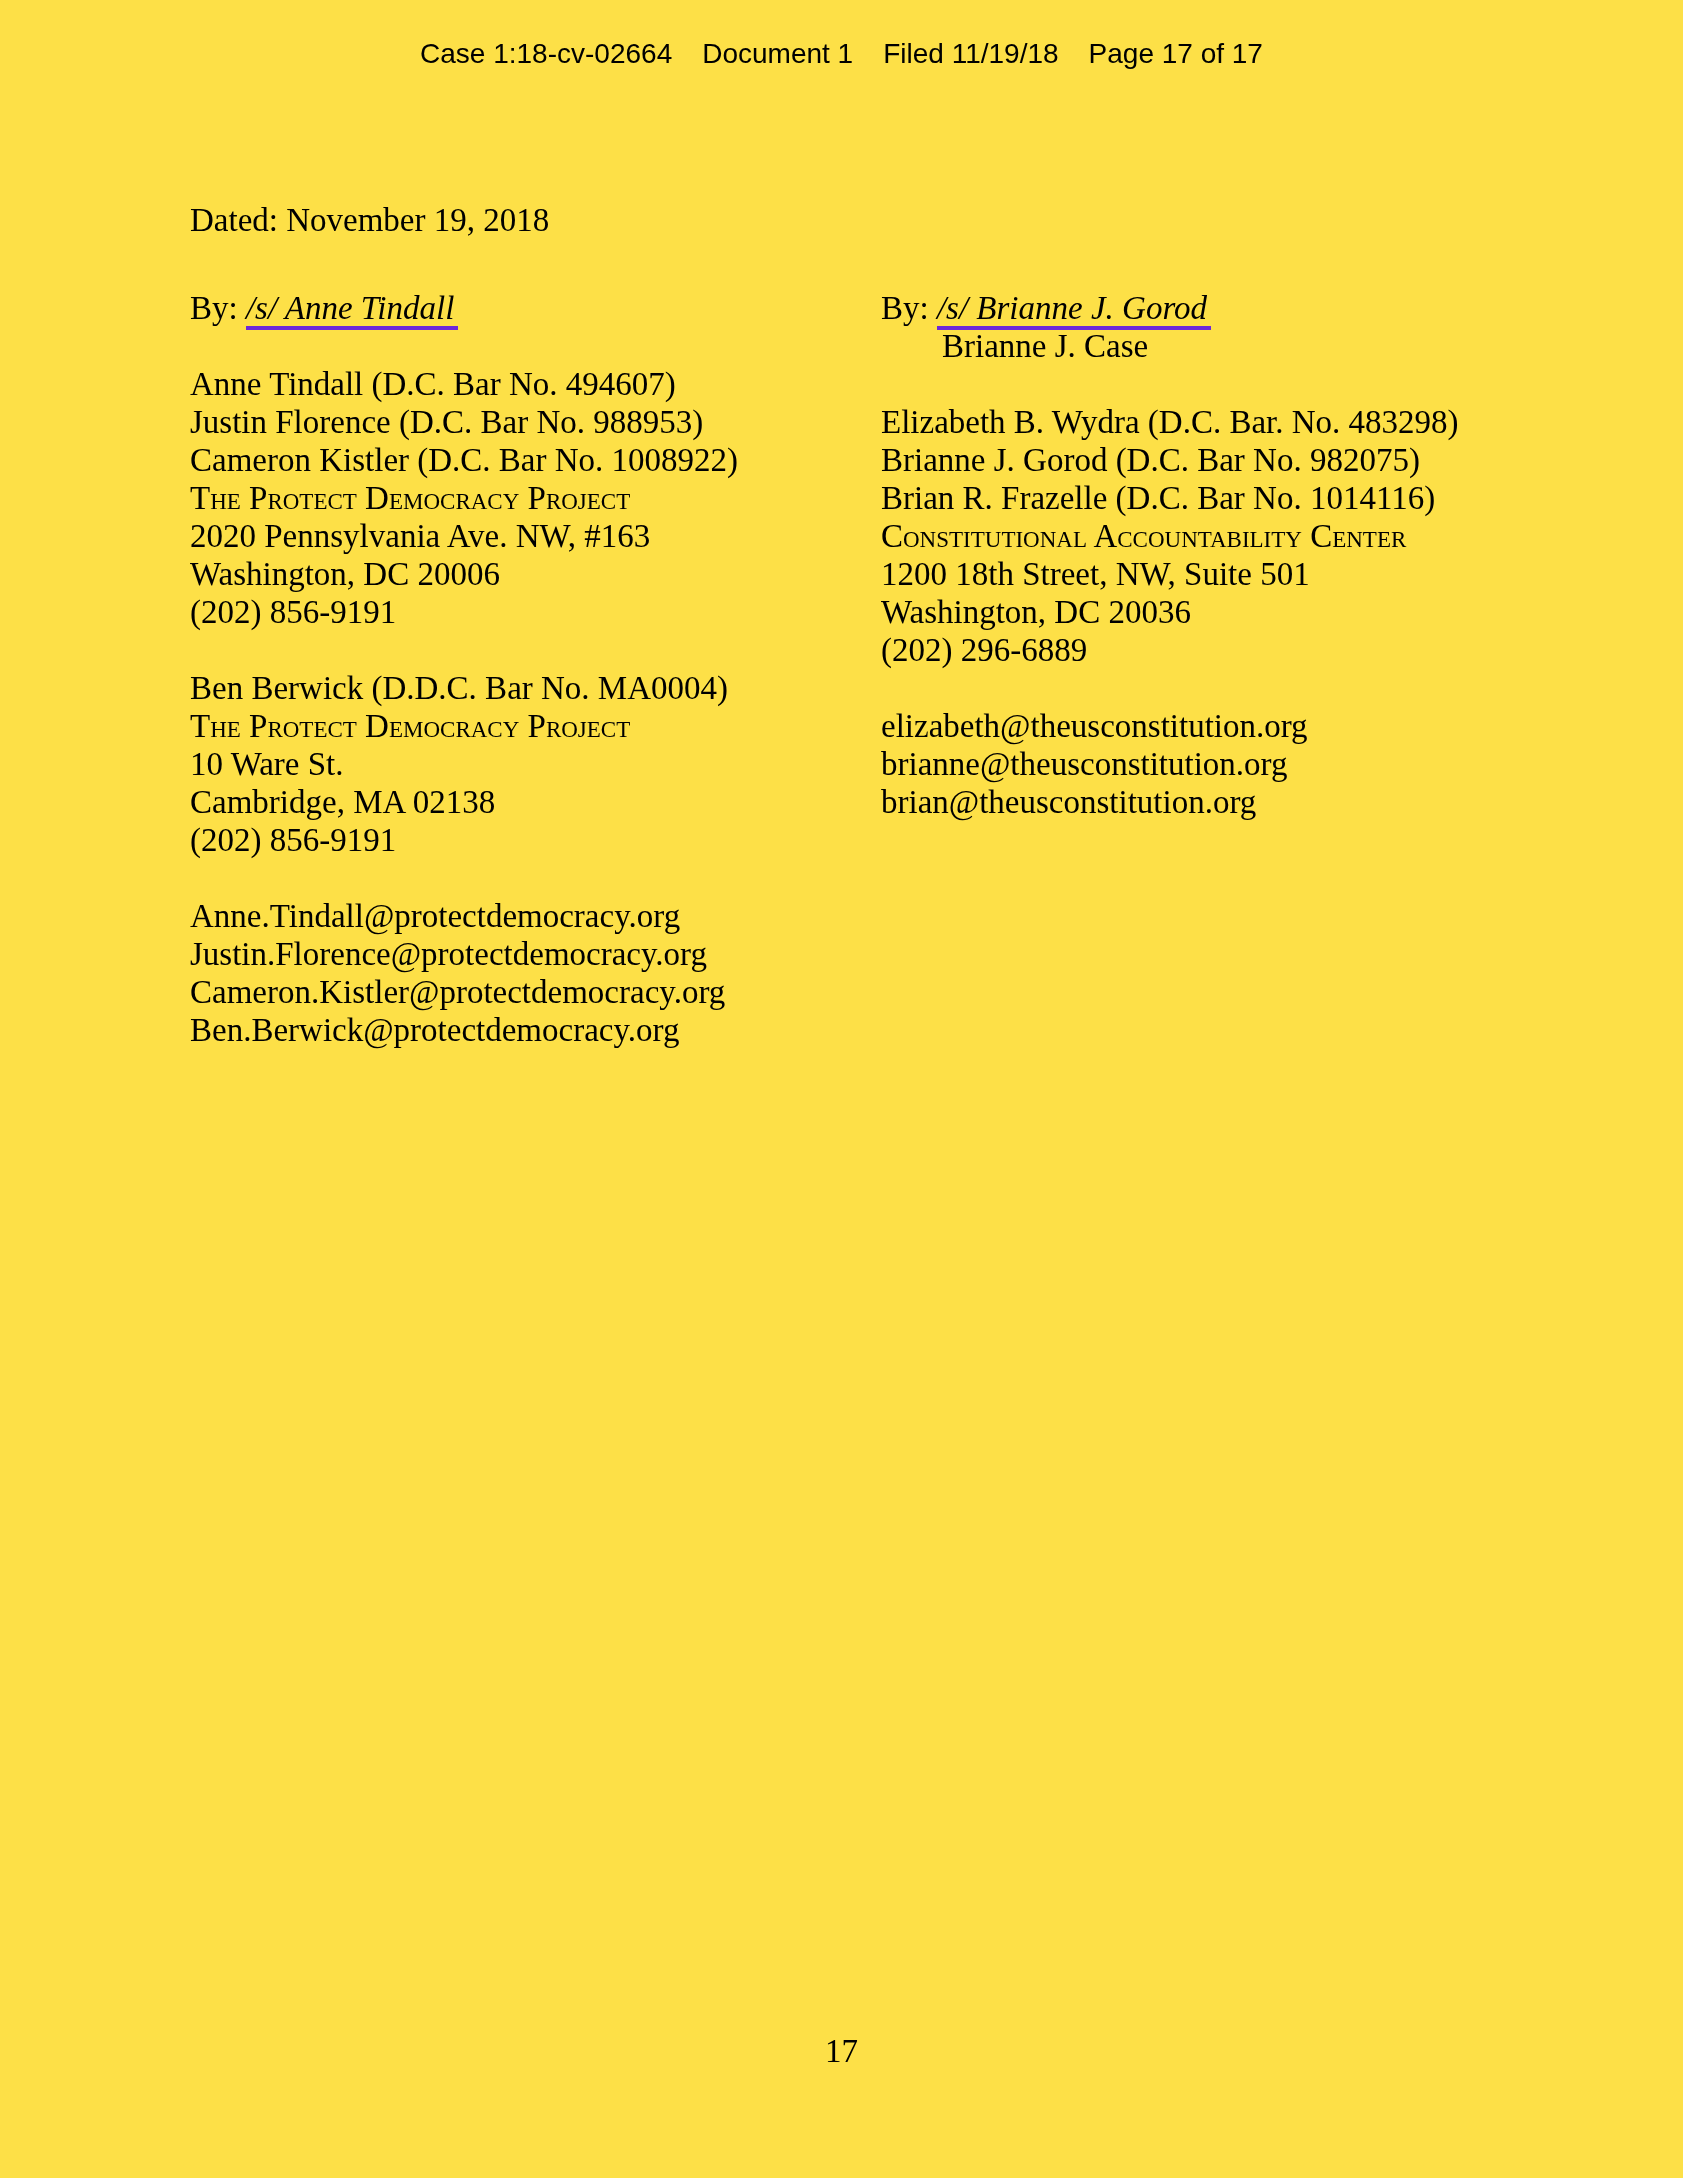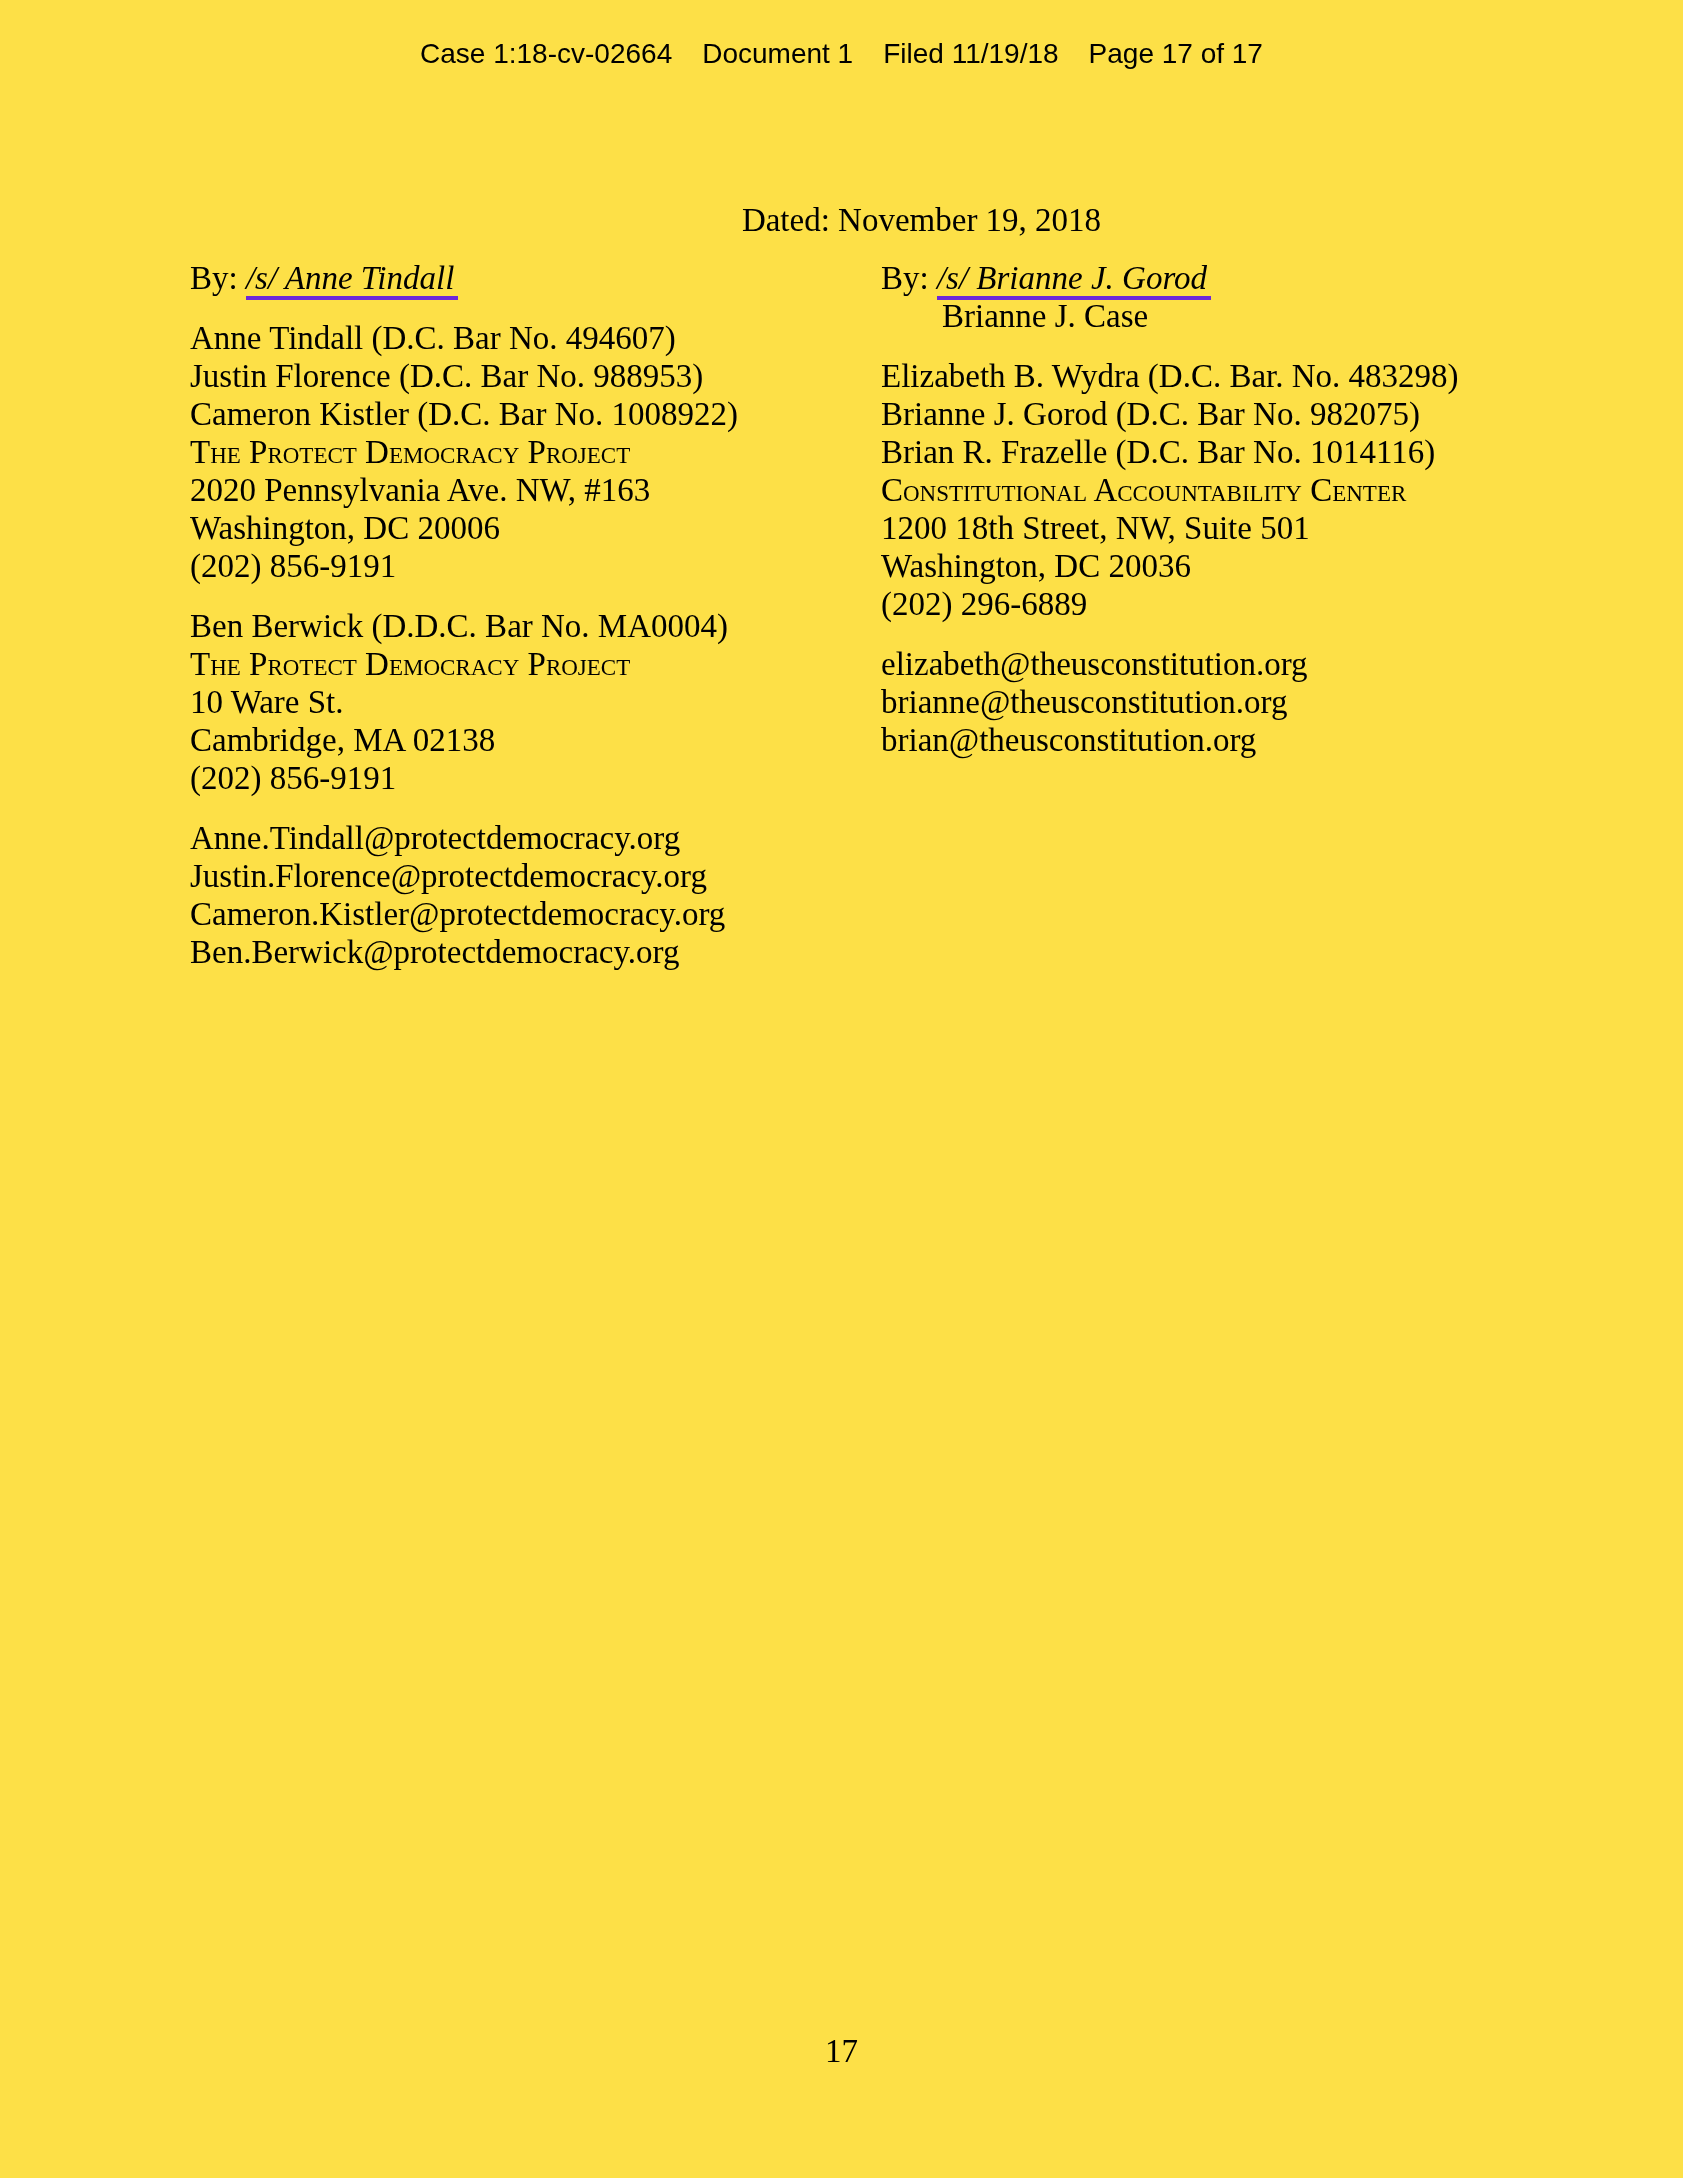--- a/index.html
+++ b/index.html
@@ -31,22 +31,21 @@
     line-height: 32px;
     white-space: nowrap;
   }
   .content {
     position: absolute;
     top: 201px;
     left: 190px;
     right: 30px;
   }
   .dated-line {
-    margin-bottom: 20px; 
-    text-align: center;
+    margin-bottom: 50px; 
   }
   .columns {
     display: flex;
     align-items: flex-start;
   }
   .col-left {
     flex: none;
     width: 691px;
   }
   .col-right {
@@ -54,21 +53,21 @@
   }
   .sig-line .sig-text {
     font-style: italic;
     border-bottom: 4px solid #6d28d9;
     padding-right: 4px;
   }
   .signer-name {
     padding-left: 61px;
   }
   .block {
-    margin-top: 22px;
+    margin-top: 38px;
   }
   .line {
     white-space: nowrap;
   }
   .smallcaps {
     font-variant: small-caps;
   }
   .page-number {
     position: absolute;
     top: 2032px;

